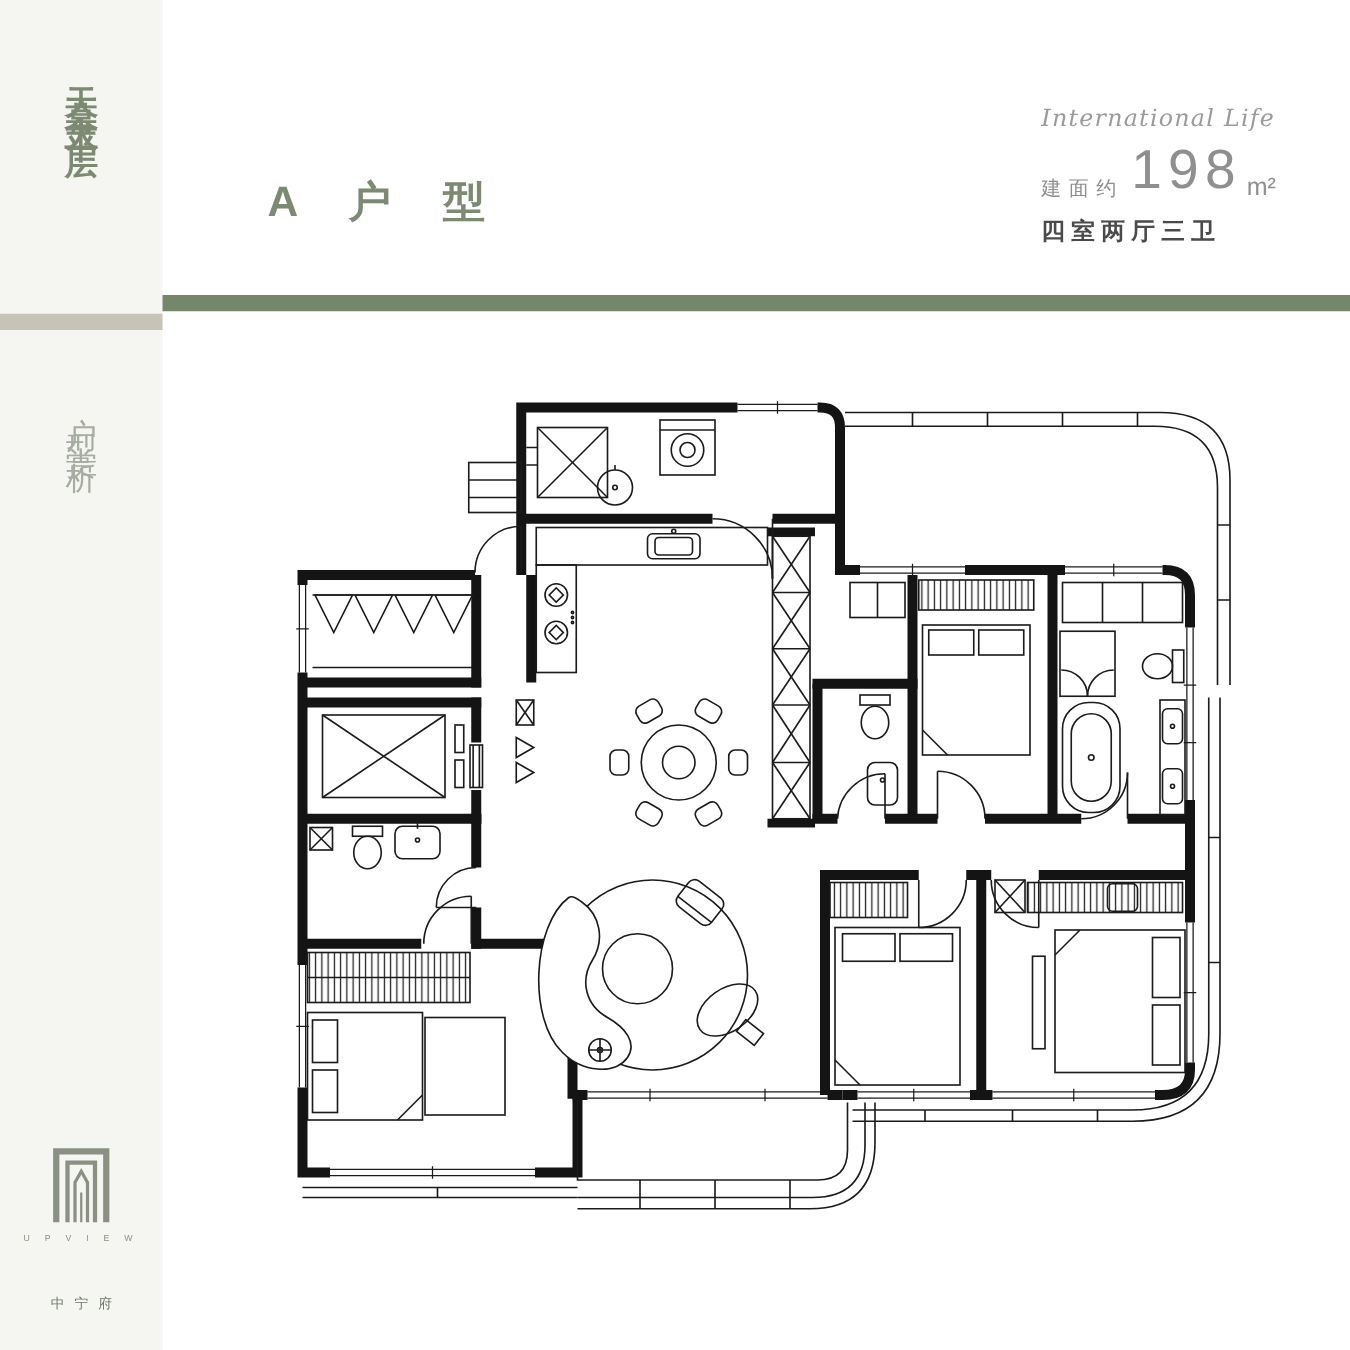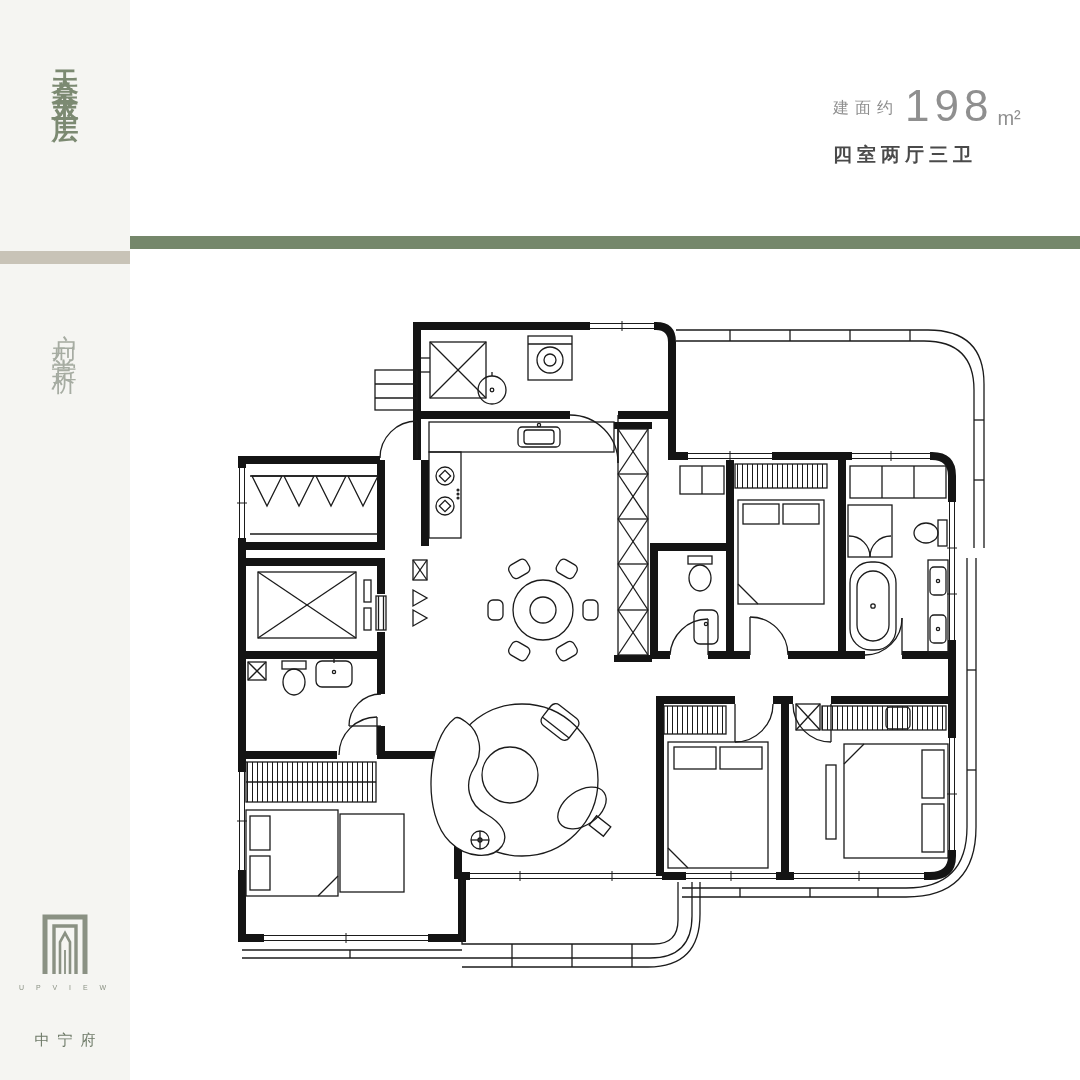--- a/index.html
+++ b/index.html
@@ -13,33 +13,33 @@
 
   
   .sidebar{position:absolute;left:0;top:0;width:130px;height:1080px;background:var(--sidebar-bg);}
   .v-text{position:absolute;writing-mode:vertical-rl;text-orientation:upright;letter-spacing:12px;
           left:50%;transform:translateX(-50%);white-space:nowrap;}
   .v-title{top:48px;font-size:27px;color:var(--title-green);font-weight:bold;}
   .v-sub{top:314px;font-size:25px;color:var(--subtitle-gray);}
   .logo-block{position:absolute;left:0;bottom:30px;width:130px;text-align:center;}
   .logo-emblem{display:block;margin:0 auto 10px auto;}
   .logo-en{font-size:7px;letter-spacing:5px;color:var(--logo-green);margin-bottom:6px;}
-  .logo-cn{font-size:15px;letter-spacing:8px;color:#6e7a68;padding-left:8px;margin-top:40px;}
+  .logo-cn{font-size:11px;letter-spacing:8px;color:#6e7a68;padding-left:8px;margin-top:40px;}
 
   
   .bar-green{position:absolute;left:130px;top:236px;width:950px;height:13px;background:var(--accent-green);}
   .bar-beige{position:absolute;left:0;top:251px;width:130px;height:13px;background:var(--accent-beige);}
 
   
   .plan-title{position:absolute;left:214px;top:116px;font-size:34px;font-weight:bold;
               letter-spacing:16px;color:var(--title-green);}
   .header-right{position:absolute;left:833px;top:84px;width:230px;}
   .tagline{font-family:"DejaVu Serif", serif;font-style:italic;font-size:19px;color:var(--tagline-gray);
            letter-spacing:1px;margin-bottom:8px;}
-  .area-row{display:flex;align-items:center;margin-bottom:10px;}
+  .area-row{display:flex;align-items:flex-end;margin-bottom:10px;}
   .area-label{font-size:16px;letter-spacing:6px;color:var(--area-gray);}
   .area-value{font-size:44px;font-weight:100;letter-spacing:5px;color:var(--area-gray);
               line-height:1;margin:0 4px 4px 6px;}
   .area-unit{font-size:20px;color:var(--area-gray);margin-top:20px;}
   .layout-row{font-size:19px;font-weight:bold;letter-spacing:5px;color:var(--layout-dark);}
 
   
   .floorplan{position:absolute;left:230px;top:310px;width:760px;height:680px;}
   .floorplan svg{display:block;}
   .wall{stroke:#141414;fill:none;}
@@ -66,21 +66,23 @@
         </g>
       </svg>
       <div class="logo-en">U P V I E W</div>
       <div class="logo-cn">中宁府</div>
     </div>
   </aside>
 
   <div class="bar-green"></div>
   <div class="bar-beige"></div>
 
+  <h1 class="plan-title">A 户 型</h1>
   <div class="header-right">
+    <div class="tagline">International Life</div>
     <div class="area-row">
       <span class="area-label">建面约</span>
       <span class="area-value">198</span>
       <span class="area-unit">m²</span>
     </div>
     <div class="layout-row">四室两厅三卫</div>
   </div>
 
   <div class="floorplan">
   <svg width="760" height="680" viewBox="0 0 760 680">

